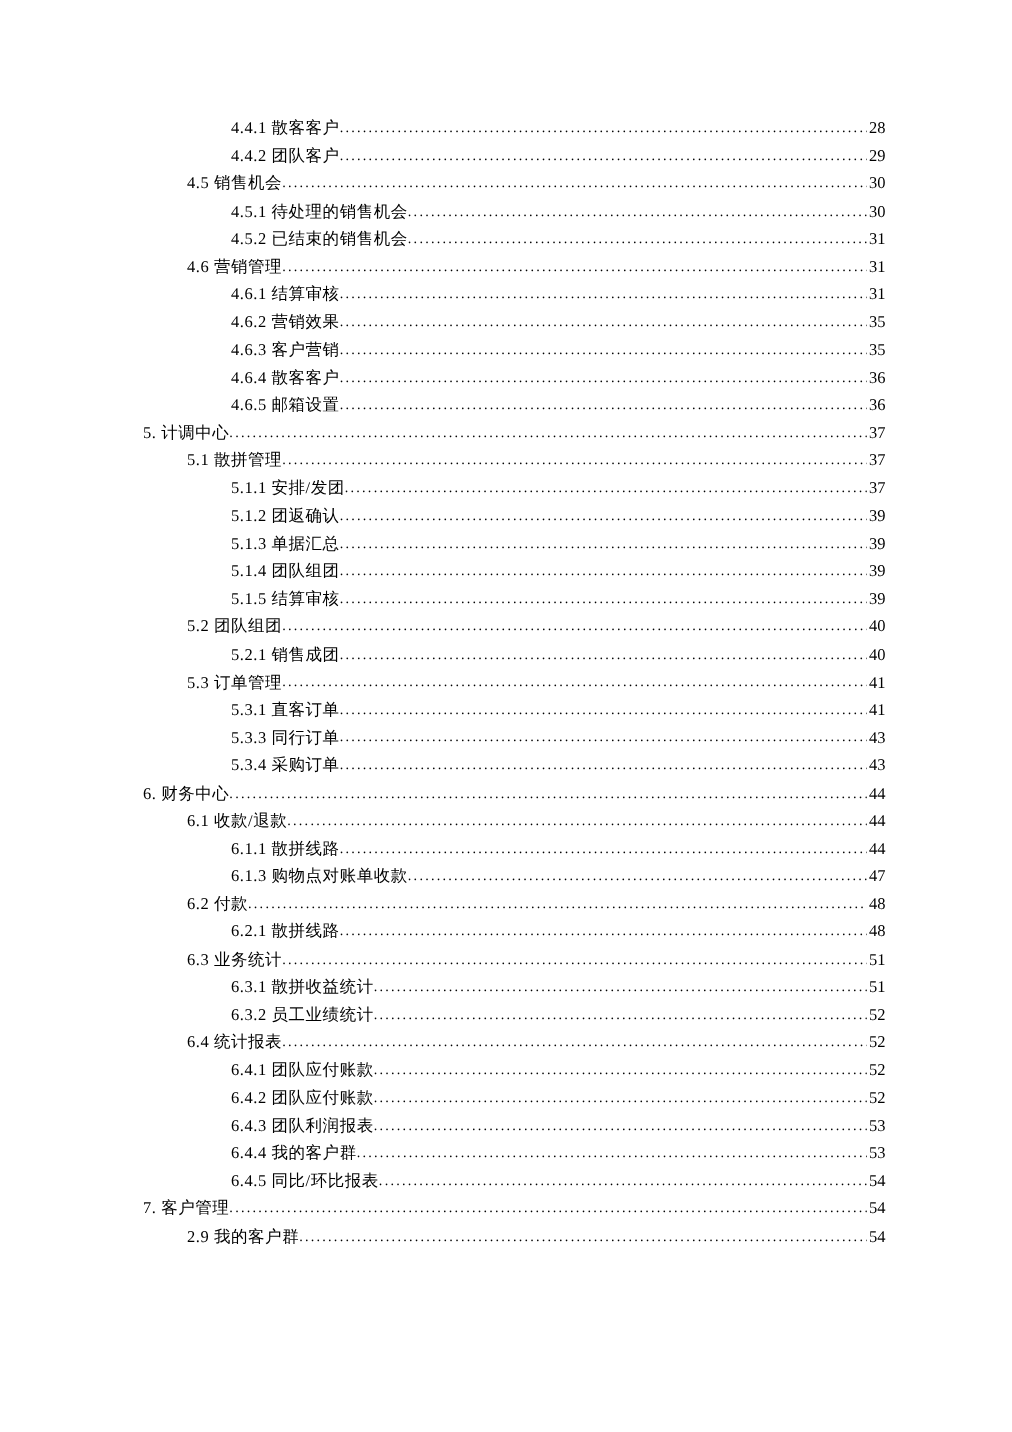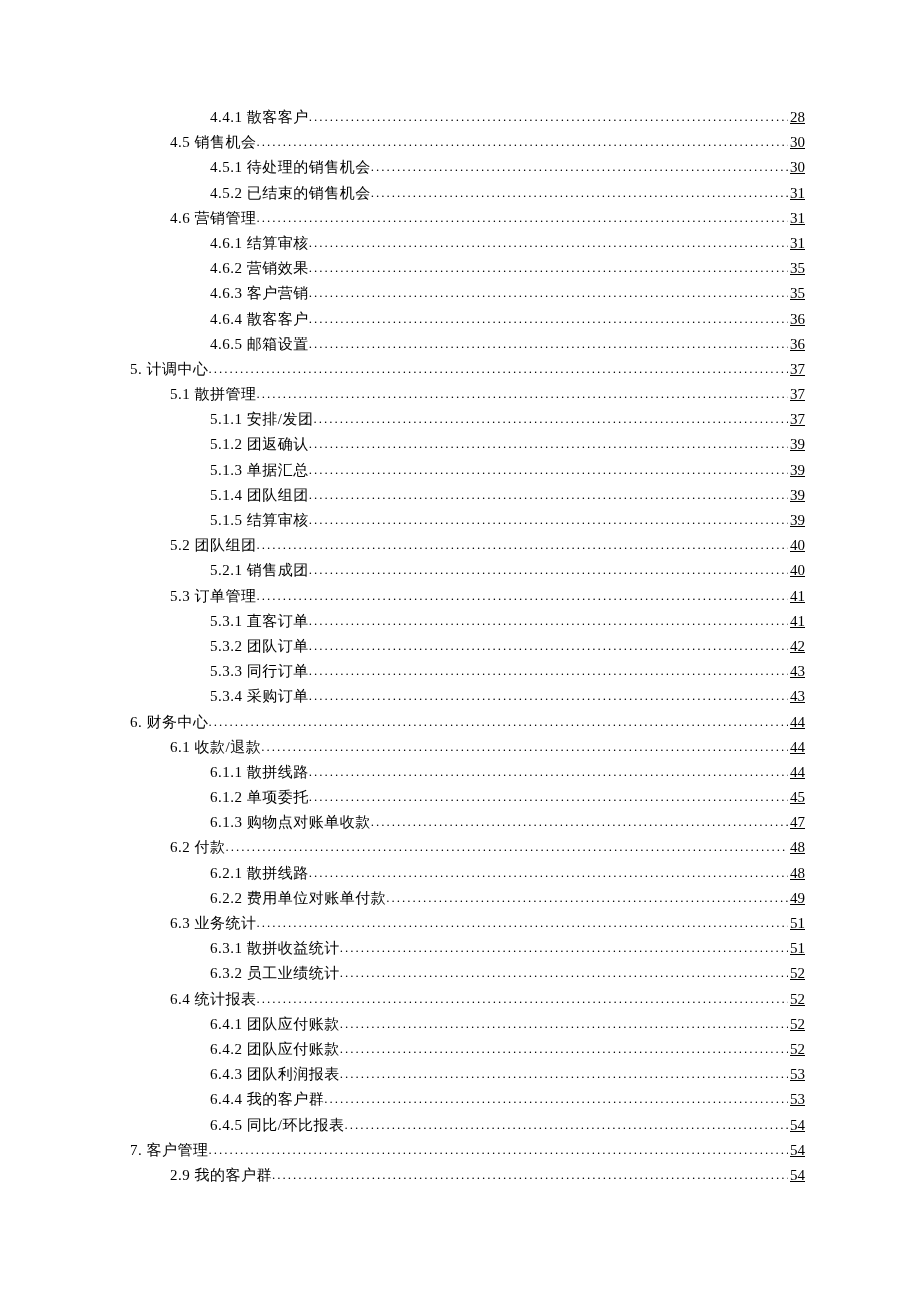--- a/index.html
+++ b/index.html
@@ -32,36 +32,40 @@
       font-size: 13px;
       position: relative;
       top: -1px;
     }
     .toc-leader::after {
       content: "............................................................................................................................................................................................................";
     }
     .toc-page {
       flex: 0 0 auto;
       padding-left: 2px;
-      text-decoration: underline;
     }
     .lvl0 { padding-left: 0px; }
     .lvl1 { padding-left: 40px; text-align: right; }
     .lvl2 { padding-left: 80px; }
   </style>
 </head>
 <body>
 
 <div class="page">
   <div id="toc-container">
       <div class="toc-line lvl2">
         <span class="toc-label">4.4.1 散客客户</span>
         <span class="toc-leader"></span>
         <span class="toc-page">28</span>
       </div>
+      <div class="toc-line lvl2">
+        <span class="toc-label">4.4.2 团队客户</span>
+        <span class="toc-leader"></span>
+        <span class="toc-page">29</span>
+      </div>
       <div class="toc-line lvl1">
         <span class="toc-label">4.5  销售机会</span>
         <span class="toc-leader"></span>
         <span class="toc-page">30</span>
       </div>
       <div class="toc-line lvl2">
         <span class="toc-label">4.5.1 待处理的销售机会</span>
         <span class="toc-leader"></span>
         <span class="toc-page">30</span>
       </div>
@@ -149,25 +153,20 @@
         <span class="toc-label">5.3  订单管理</span>
         <span class="toc-leader"></span>
         <span class="toc-page">41</span>
       </div>
       <div class="toc-line lvl2">
         <span class="toc-label">5.3.1  直客订单</span>
         <span class="toc-leader"></span>
         <span class="toc-page">41</span>
       </div>
       <div class="toc-line lvl2">
-        <span class="toc-label">5.3.2  团队订单</span>
-        <span class="toc-leader"></span>
-        <span class="toc-page">42</span>
-      </div>
-      <div class="toc-line lvl2">
         <span class="toc-label">5.3.3 同行订单</span>
         <span class="toc-leader"></span>
         <span class="toc-page">43</span>
       </div>
       <div class="toc-line lvl2">
         <span class="toc-label">5.3.4 采购订单</span>
         <span class="toc-leader"></span>
         <span class="toc-page">43</span>
       </div>
       <div class="toc-line lvl0">
@@ -179,43 +178,33 @@
         <span class="toc-label">6.1 收款/退款</span>
         <span class="toc-leader"></span>
         <span class="toc-page">44</span>
       </div>
       <div class="toc-line lvl2">
         <span class="toc-label">6.1.1 散拼线路</span>
         <span class="toc-leader"></span>
         <span class="toc-page">44</span>
       </div>
       <div class="toc-line lvl2">
-        <span class="toc-label">6.1.2 单项委托</span>
-        <span class="toc-leader"></span>
-        <span class="toc-page">45</span>
-      </div>
-      <div class="toc-line lvl2">
         <span class="toc-label">6.1.3 购物点对账单收款</span>
         <span class="toc-leader"></span>
         <span class="toc-page">47</span>
       </div>
       <div class="toc-line lvl1">
         <span class="toc-label">6.2 付款</span>
         <span class="toc-leader"></span>
         <span class="toc-page">48</span>
       </div>
       <div class="toc-line lvl2">
         <span class="toc-label">6.2.1 散拼线路</span>
         <span class="toc-leader"></span>
         <span class="toc-page">48</span>
-      </div>
-      <div class="toc-line lvl2">
-        <span class="toc-label">6.2.2 费用单位对账单付款</span>
-        <span class="toc-leader"></span>
-        <span class="toc-page">49</span>
       </div>
       <div class="toc-line lvl1">
         <span class="toc-label">6.3 业务统计</span>
         <span class="toc-leader"></span>
         <span class="toc-page">51</span>
       </div>
       <div class="toc-line lvl2">
         <span class="toc-label">6.3.1 散拼收益统计</span>
         <span class="toc-leader"></span>
         <span class="toc-page">51</span>

